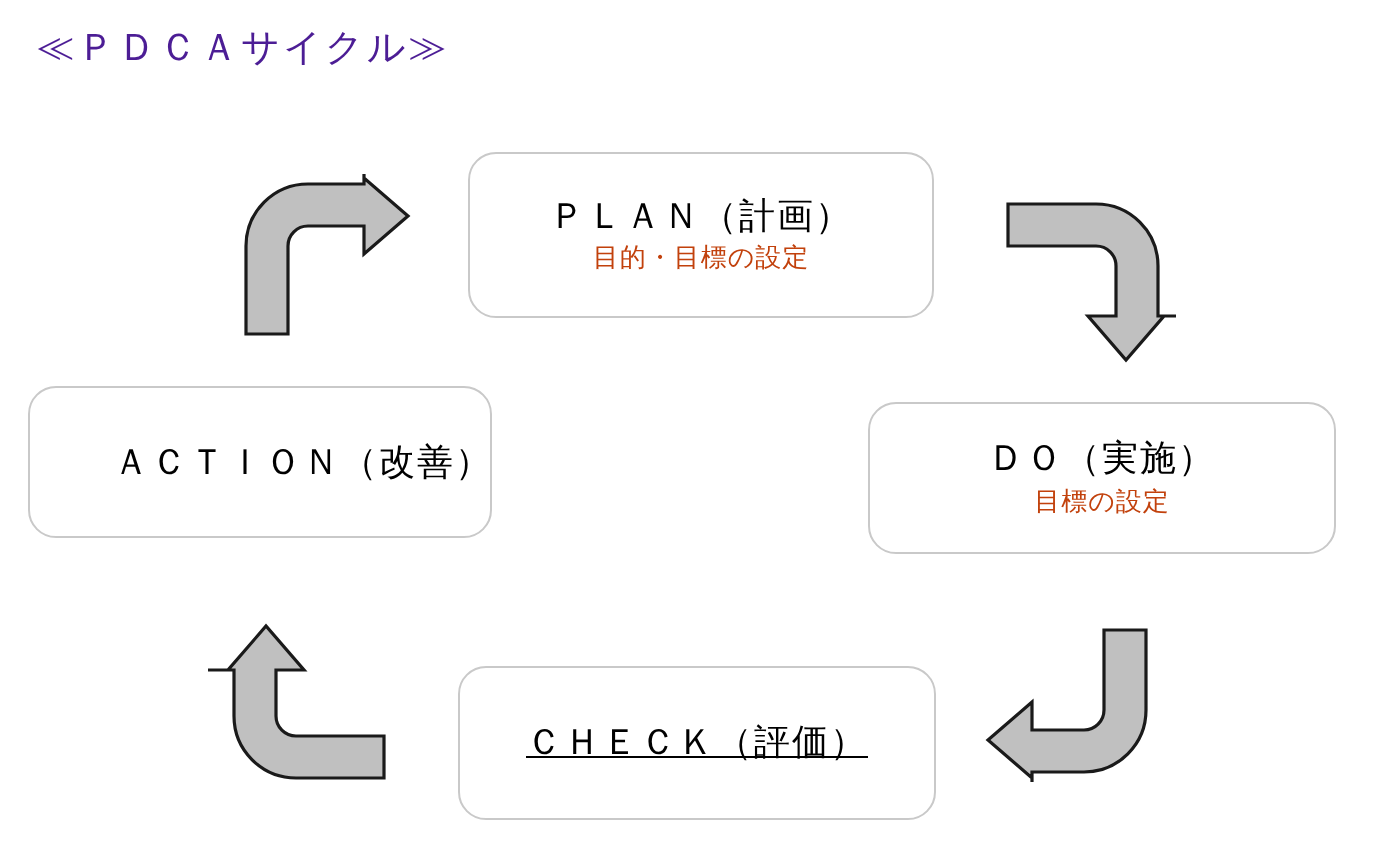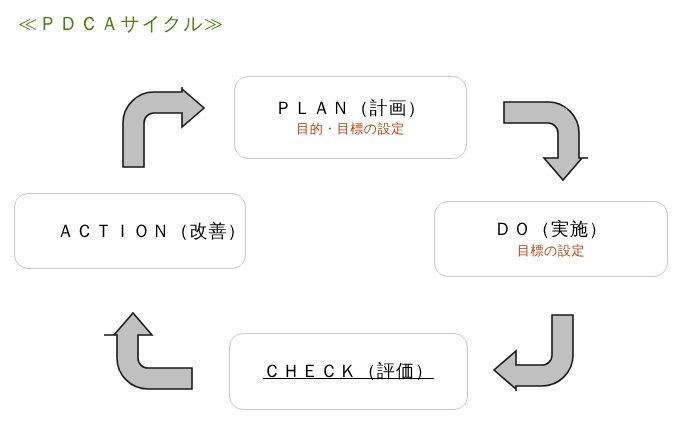--- a/index.html
+++ b/index.html
@@ -20,21 +20,21 @@
 
   
   #diagram-title {
     position: absolute;
     left: 18px;
     top: 11px;
     font-family: "Liberation Serif", "DejaVu Serif", serif;
     font-size: 19px;
     letter-spacing: 1.5px;
     white-space: nowrap;
-    color: #4d7c0f;
+    color: #4c1d95;
   }
 
   
   .stage-box {
     position: absolute;
     box-sizing: border-box;
     background: #ffffff;
     border: 1px solid #c9c9c9;
     border-radius: 14px;
     display: flex;

